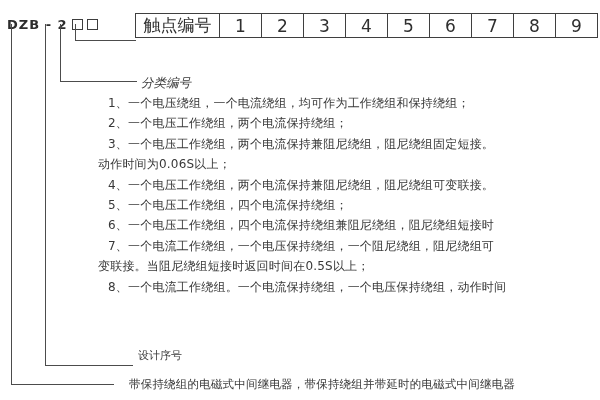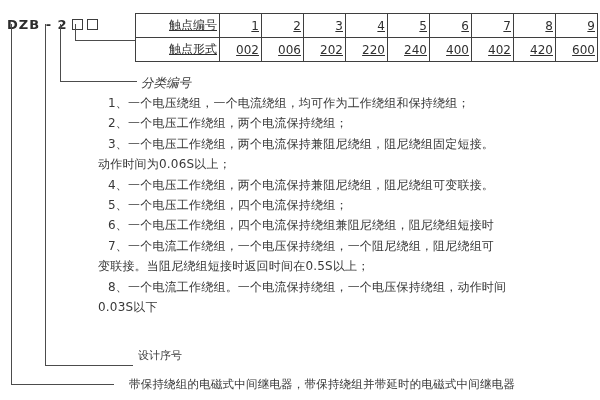--- a/index.html
+++ b/index.html
@@ -22,22 +22,22 @@
   #conn-main  {left:11px;top:24px;width:102px;height:360px;}
   #conn-design{left:45px;top:24px;width:87px;height:341px;}
   #conn-class {left:60px;top:24px;width:76px;height:57px;}
   #conn-table {left:75px;top:24px;width:60px;height:16px;}
   
   .ctable{
     position:absolute;left:135px;top:13px;border-collapse:collapse;
     table-layout:fixed;
   }
   .ctable td{
-    border:1px solid #3f3f3f;text-align:right;font-size:12px;
-    height:23px;padding:0 2px;color:#2f2f2f;white-space:nowrap;text-decoration:underline;
+    border:1px solid #3f3f3f;text-align:center;font-size:17px;
+    height:23px;padding:0 2px;color:#2f2f2f;white-space:nowrap;
   }
   .ctable td.lbl{width:79px;}
   .ctable td.val{width:37px;}
   
   .class-label{position:absolute;left:141px;top:75px;font-size:12.5px;font-style:italic;}
   .lines{position:absolute;left:98px;top:93px;width:500px;font-size:12px;}
   .lines .line{height:20.4px;line-height:20.4px;white-space:nowrap;letter-spacing:0.2px;}
   .lines .num{padding-left:10px;}
   .design-label{position:absolute;left:138px;top:348px;font-size:11px;}
   .desc{position:absolute;left:129px;top:377px;font-size:11.5px;white-space:nowrap;letter-spacing:0.2px;}
@@ -65,48 +65,35 @@
       <td class="val">1</td>
       <td class="val">2</td>
       <td class="val">3</td>
       <td class="val">4</td>
       <td class="val">5</td>
       <td class="val">6</td>
       <td class="val">7</td>
       <td class="val">8</td>
       <td class="val">9</td>
     </tr>
-    <tr>
-      <td class="lbl">触点形式</td>
-      <td class="val">002</td>
-      <td class="val">006</td>
-      <td class="val">202</td>
-      <td class="val">220</td>
-      <td class="val">240</td>
-      <td class="val">400</td>
-      <td class="val">402</td>
-      <td class="val">420</td>
-      <td class="val">600</td>
-    </tr>
   </tbody>
     </table>
 
   <div class="class-label">分类编号</div>
 
   <div class="lines">
     <div class="line num">1、一个电压绕组，一个电流绕组，均可作为工作绕组和保持绕组；</div>
     <div class="line num">2、一个电压工作绕组，两个电流保持绕组；</div>
     <div class="line num">3、一个电压工作绕组，两个电流保持兼阻尼绕组，阻尼绕组固定短接。</div>
     <div class="line cont">动作时间为0.06S以上；</div>
     <div class="line num">4、一个电压工作绕组，两个电流保持兼阻尼绕组，阻尼绕组可变联接。</div>
     <div class="line num">5、一个电压工作绕组，四个电流保持绕组；</div>
     <div class="line num">6、一个电压工作绕组，四个电流保持绕组兼阻尼绕组，阻尼绕组短接时</div>
     <div class="line num">7、一个电流工作绕组，一个电压保持绕组，一个阻尼绕组，阻尼绕组可</div>
     <div class="line cont">变联接。当阻尼绕组短接时返回时间在0.5S以上；</div>
     <div class="line num">8、一个电流工作绕组。一个电流保持绕组，一个电压保持绕组，动作时间</div>
-    <div class="line cont">0.03S以下</div>
   </div>
 
   <div class="design-label">设计序号</div>
 
   <div class="desc">带保持绕组的电磁式中间继电器，带保持绕组并带延时的电磁式中间继电器</div>
 
 </div>
 
 </body></html>

